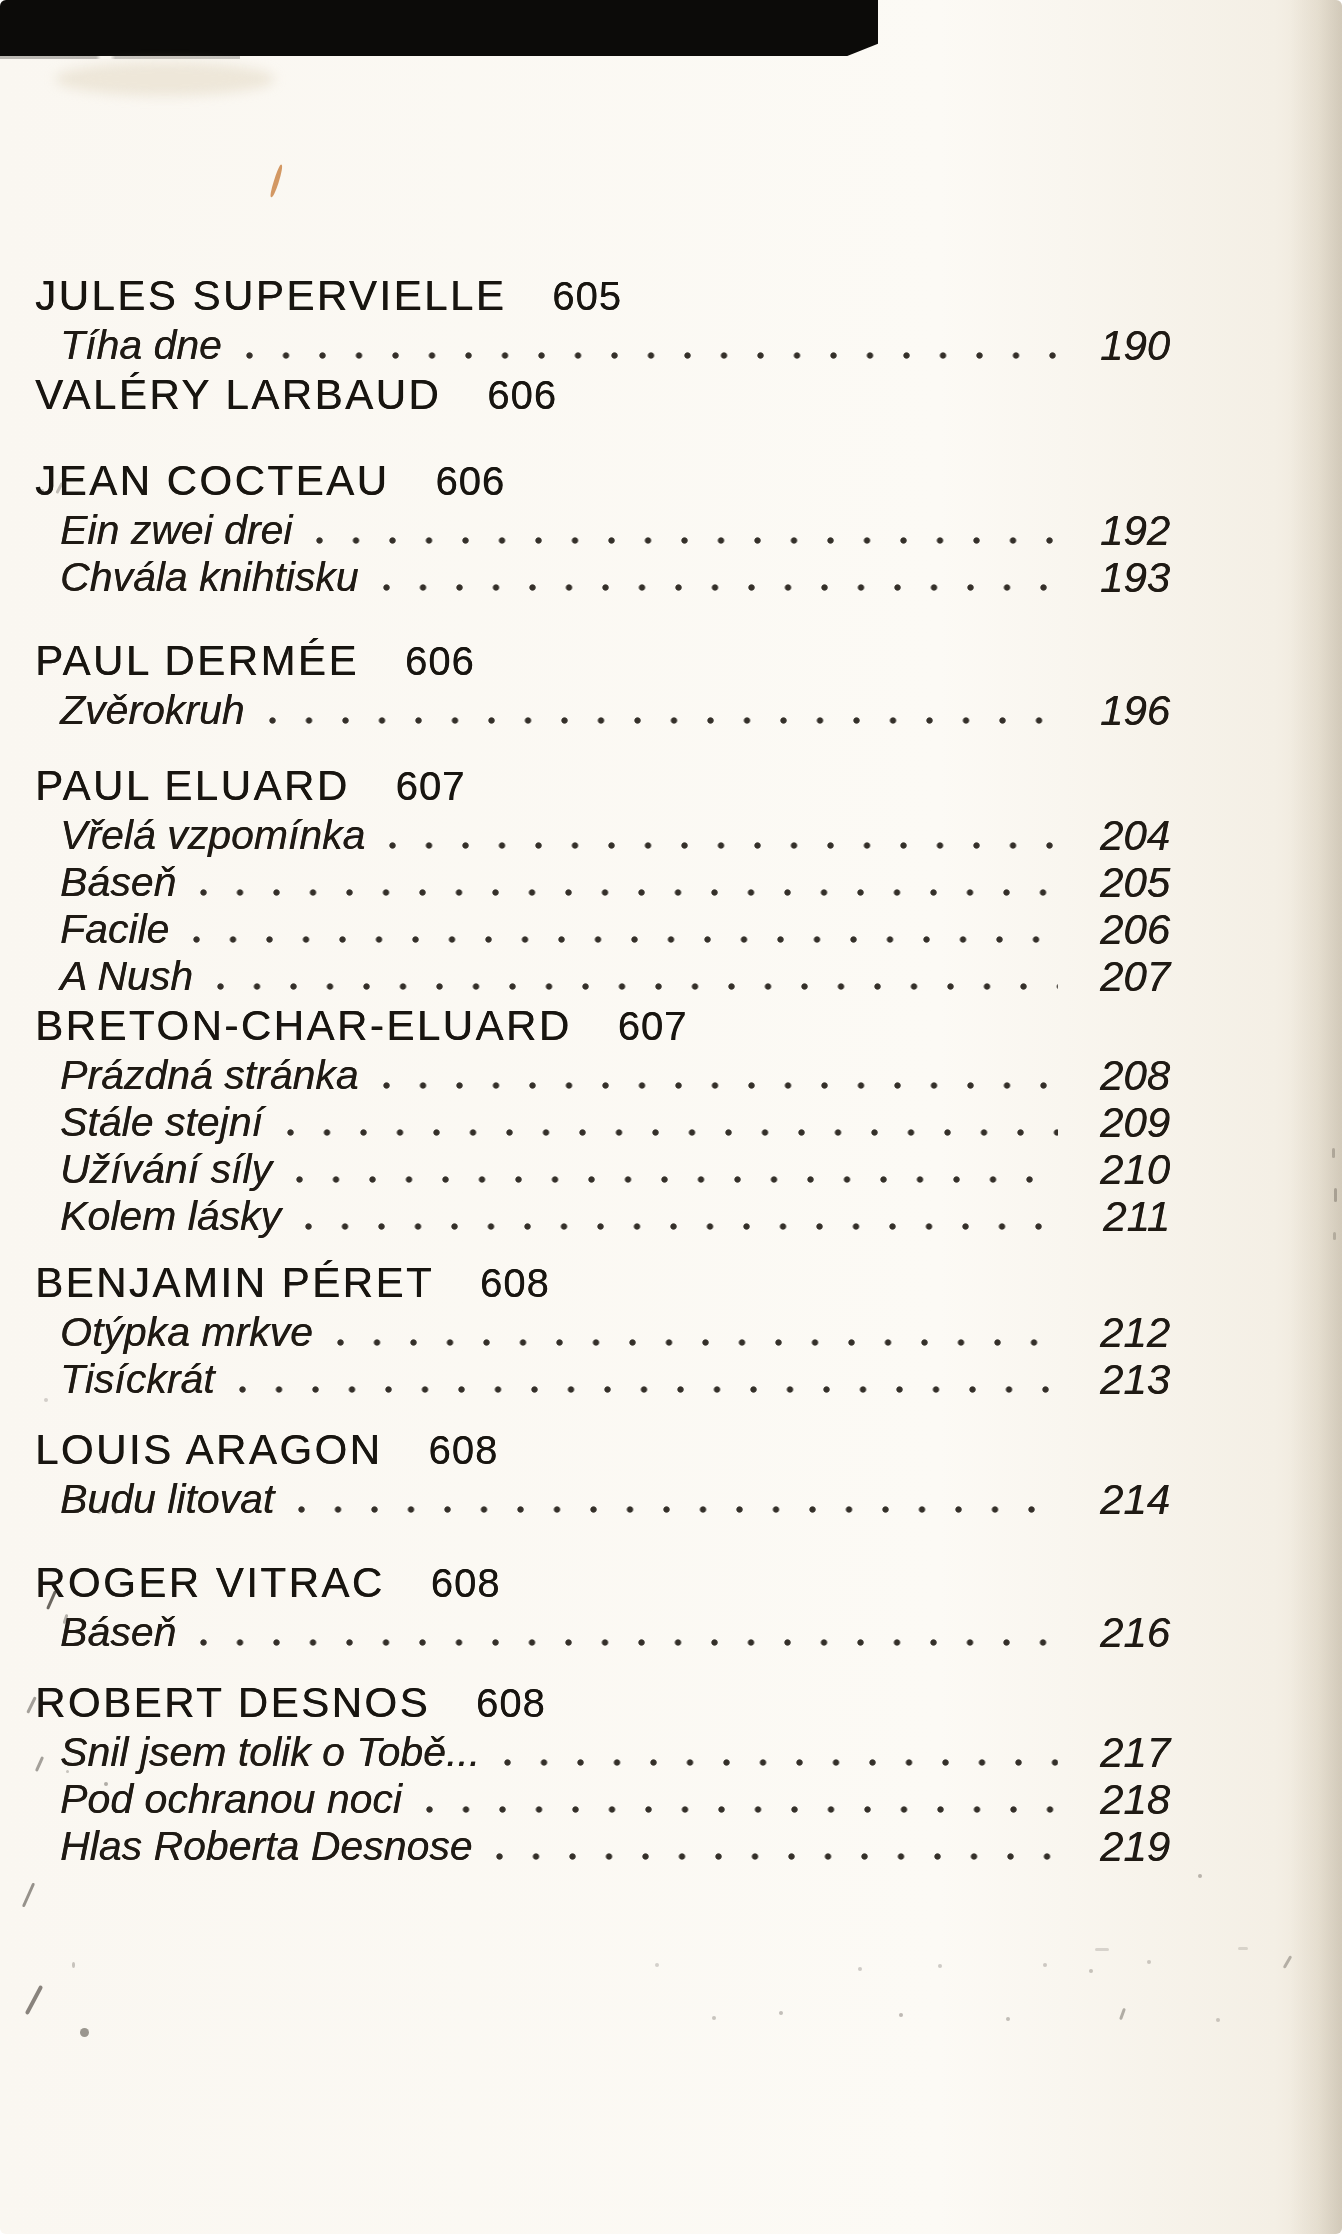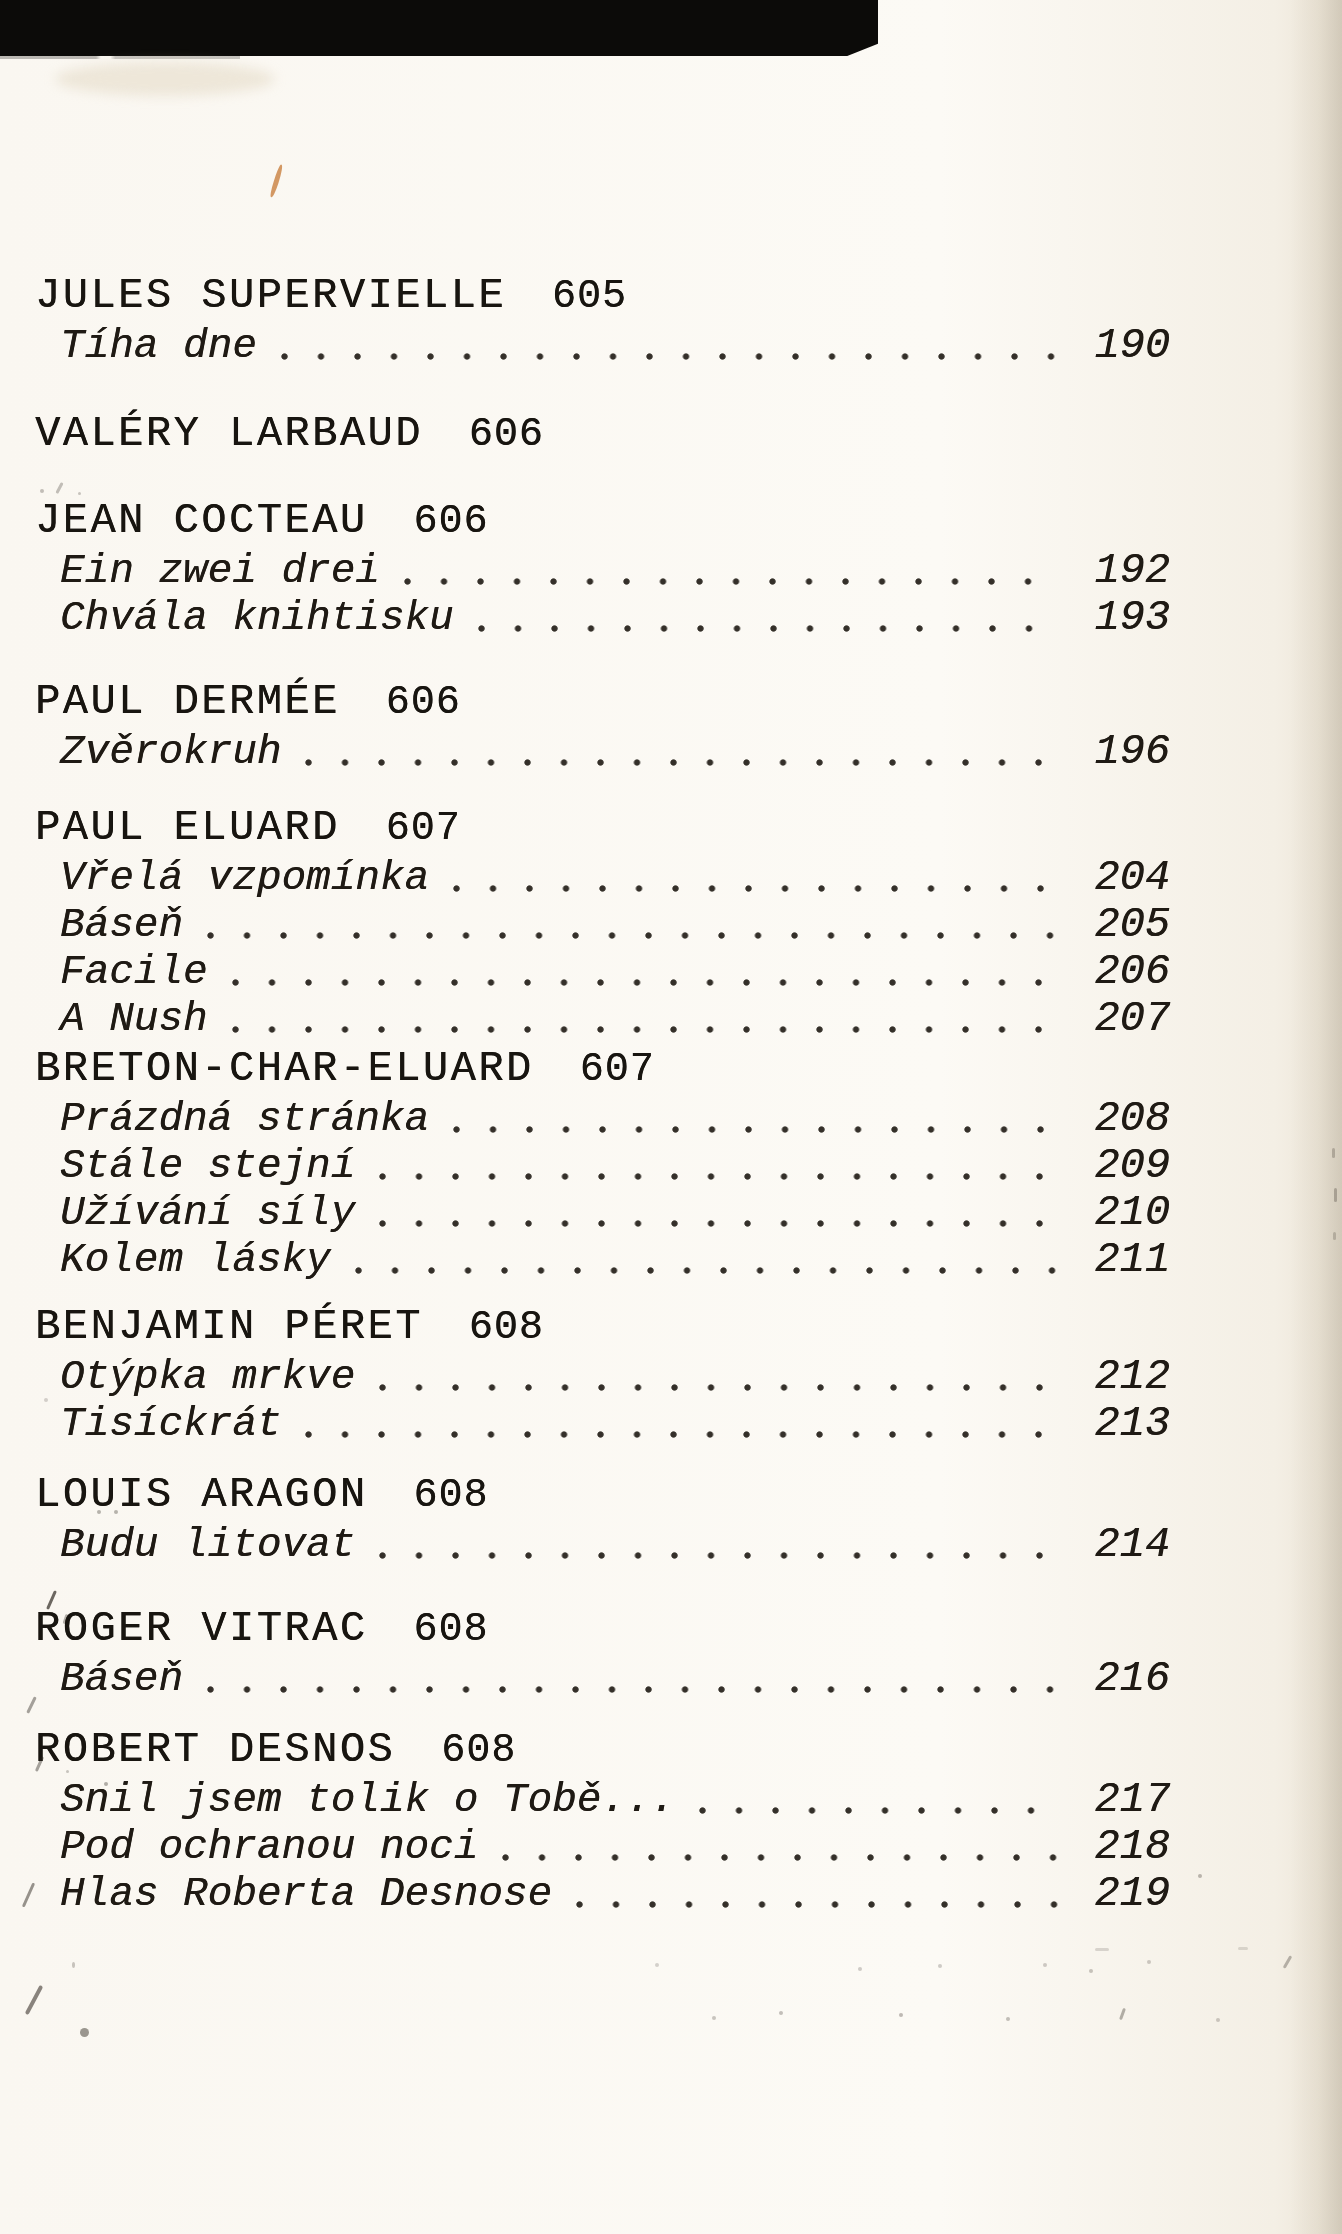--- a/index.html
+++ b/index.html
@@ -3,43 +3,44 @@
 <meta charset="utf-8">
 <style>
   html,body{margin:0;padding:0;}
   .page{
     position:relative;
     width:1342px;height:2234px;
     background:
       linear-gradient(90deg, #faf7f1 0%, #fcfaf5 70%, #f4efe5 95%, #e9e2d3 100%),
       #fbf8f2;
     overflow:hidden;
-    font-family:Liberation Mono, monospace;
+    font-family:Liberation Sans, sans-serif;
     color:#211c15;
+    border-radius:6px;
   }
   .edge-shade{
     position:absolute;right:0;top:0;width:52px;height:100%;
     background:linear-gradient(90deg, rgba(120,100,70,0) 0%, rgba(120,100,70,.07) 55%, rgba(88,72,50,.16) 100%);
     pointer-events:none;
   }
   .redaction-bar{
     position:absolute;left:0;top:0;width:878px;height:56px;
     background:#0c0b09;
     clip-path:polygon(0 0,100% 0,100% 78%,96.5% 100%,0 100%);
   }
   .bar-residue{
     position:absolute;left:0;top:56px;width:240px;height:3px;
     background:linear-gradient(90deg, rgba(20,18,15,.55) 0 40%, rgba(20,18,15,0) 42% 46%, rgba(20,18,15,.45) 48% 100%);
     opacity:.5;
   }
   .toc{
     position:absolute;left:35px;top:270px;width:1135px;
   }
   .section{margin:0;}
-  .section:nth-of-type(2){margin-top:38px;}
+  .section:nth-of-type(2){}
   .section:nth-of-type(3){margin-top:34px;}
   .section:nth-of-type(4){margin-top:34px;}
   .section:nth-of-type(5){margin-top:26px;}
   .section:nth-of-type(6){}
   .section:nth-of-type(7){margin-top:17px;}
   .section:nth-of-type(8){margin-top:21px;}
   .section:nth-of-type(9){margin-top:34px;}
   .section:nth-of-type(10){margin-top:21px;}
   .sec-header{
     font-size:42px;line-height:52px;letter-spacing:2.5px;

